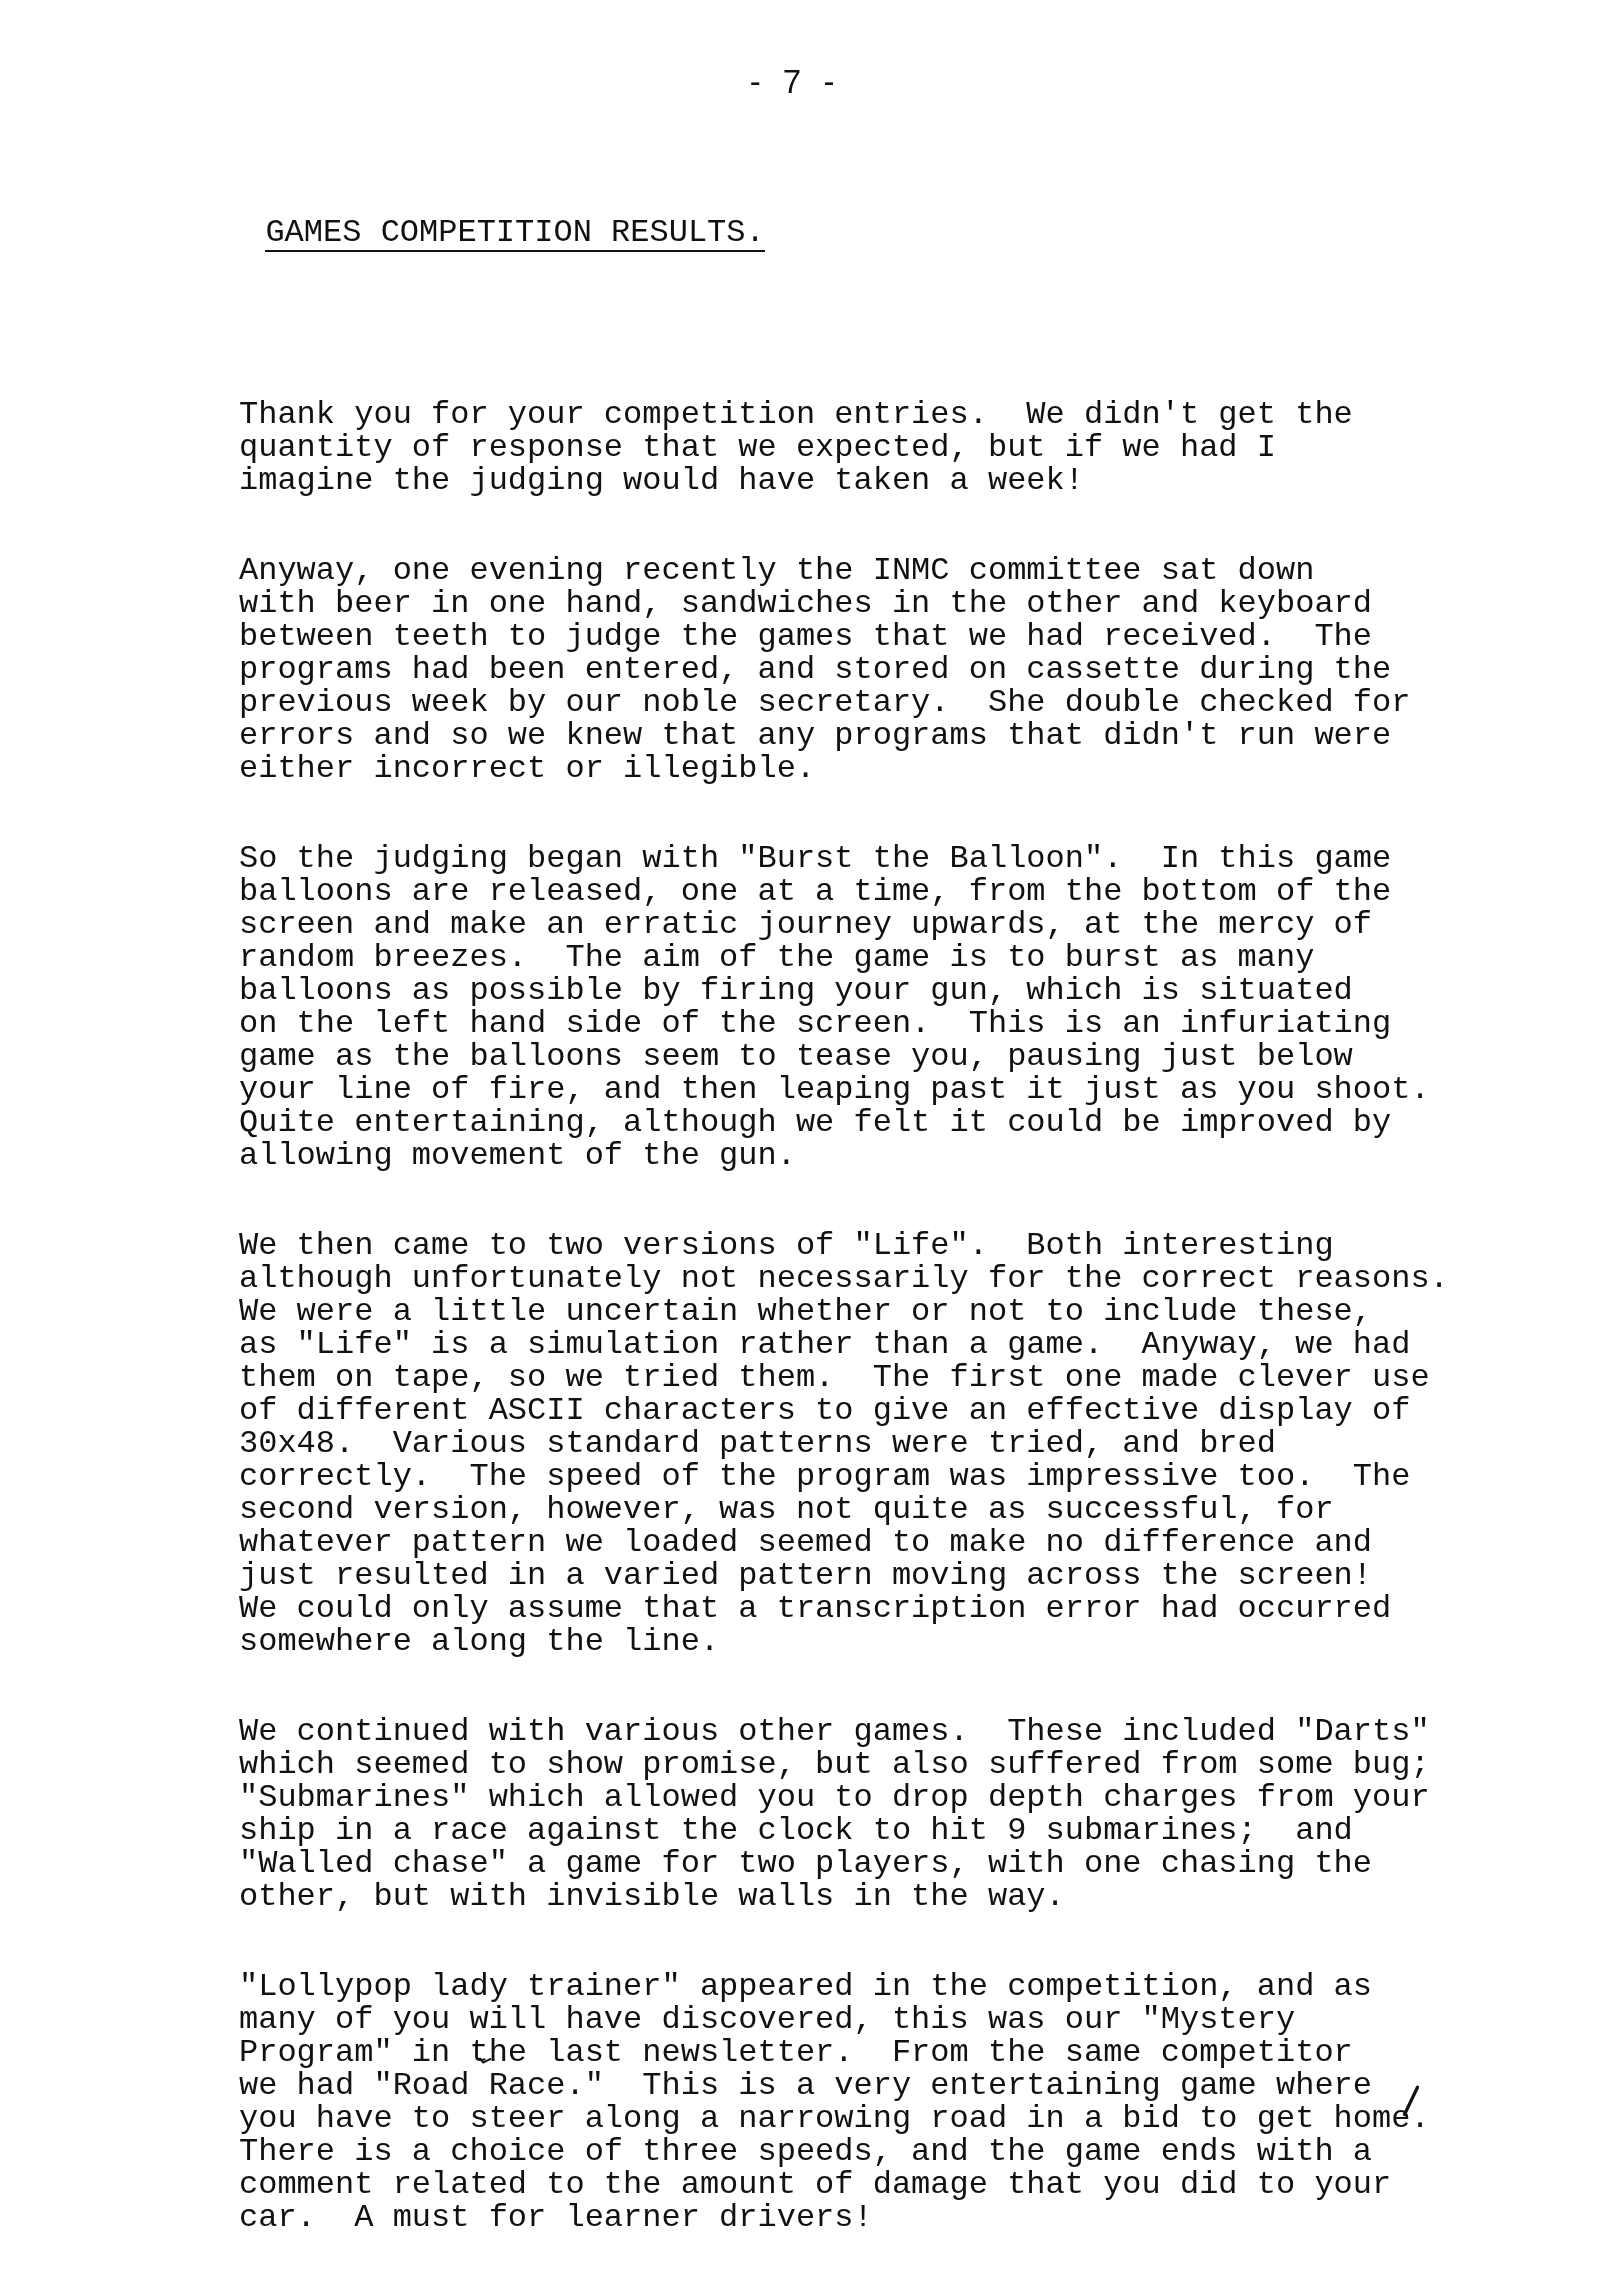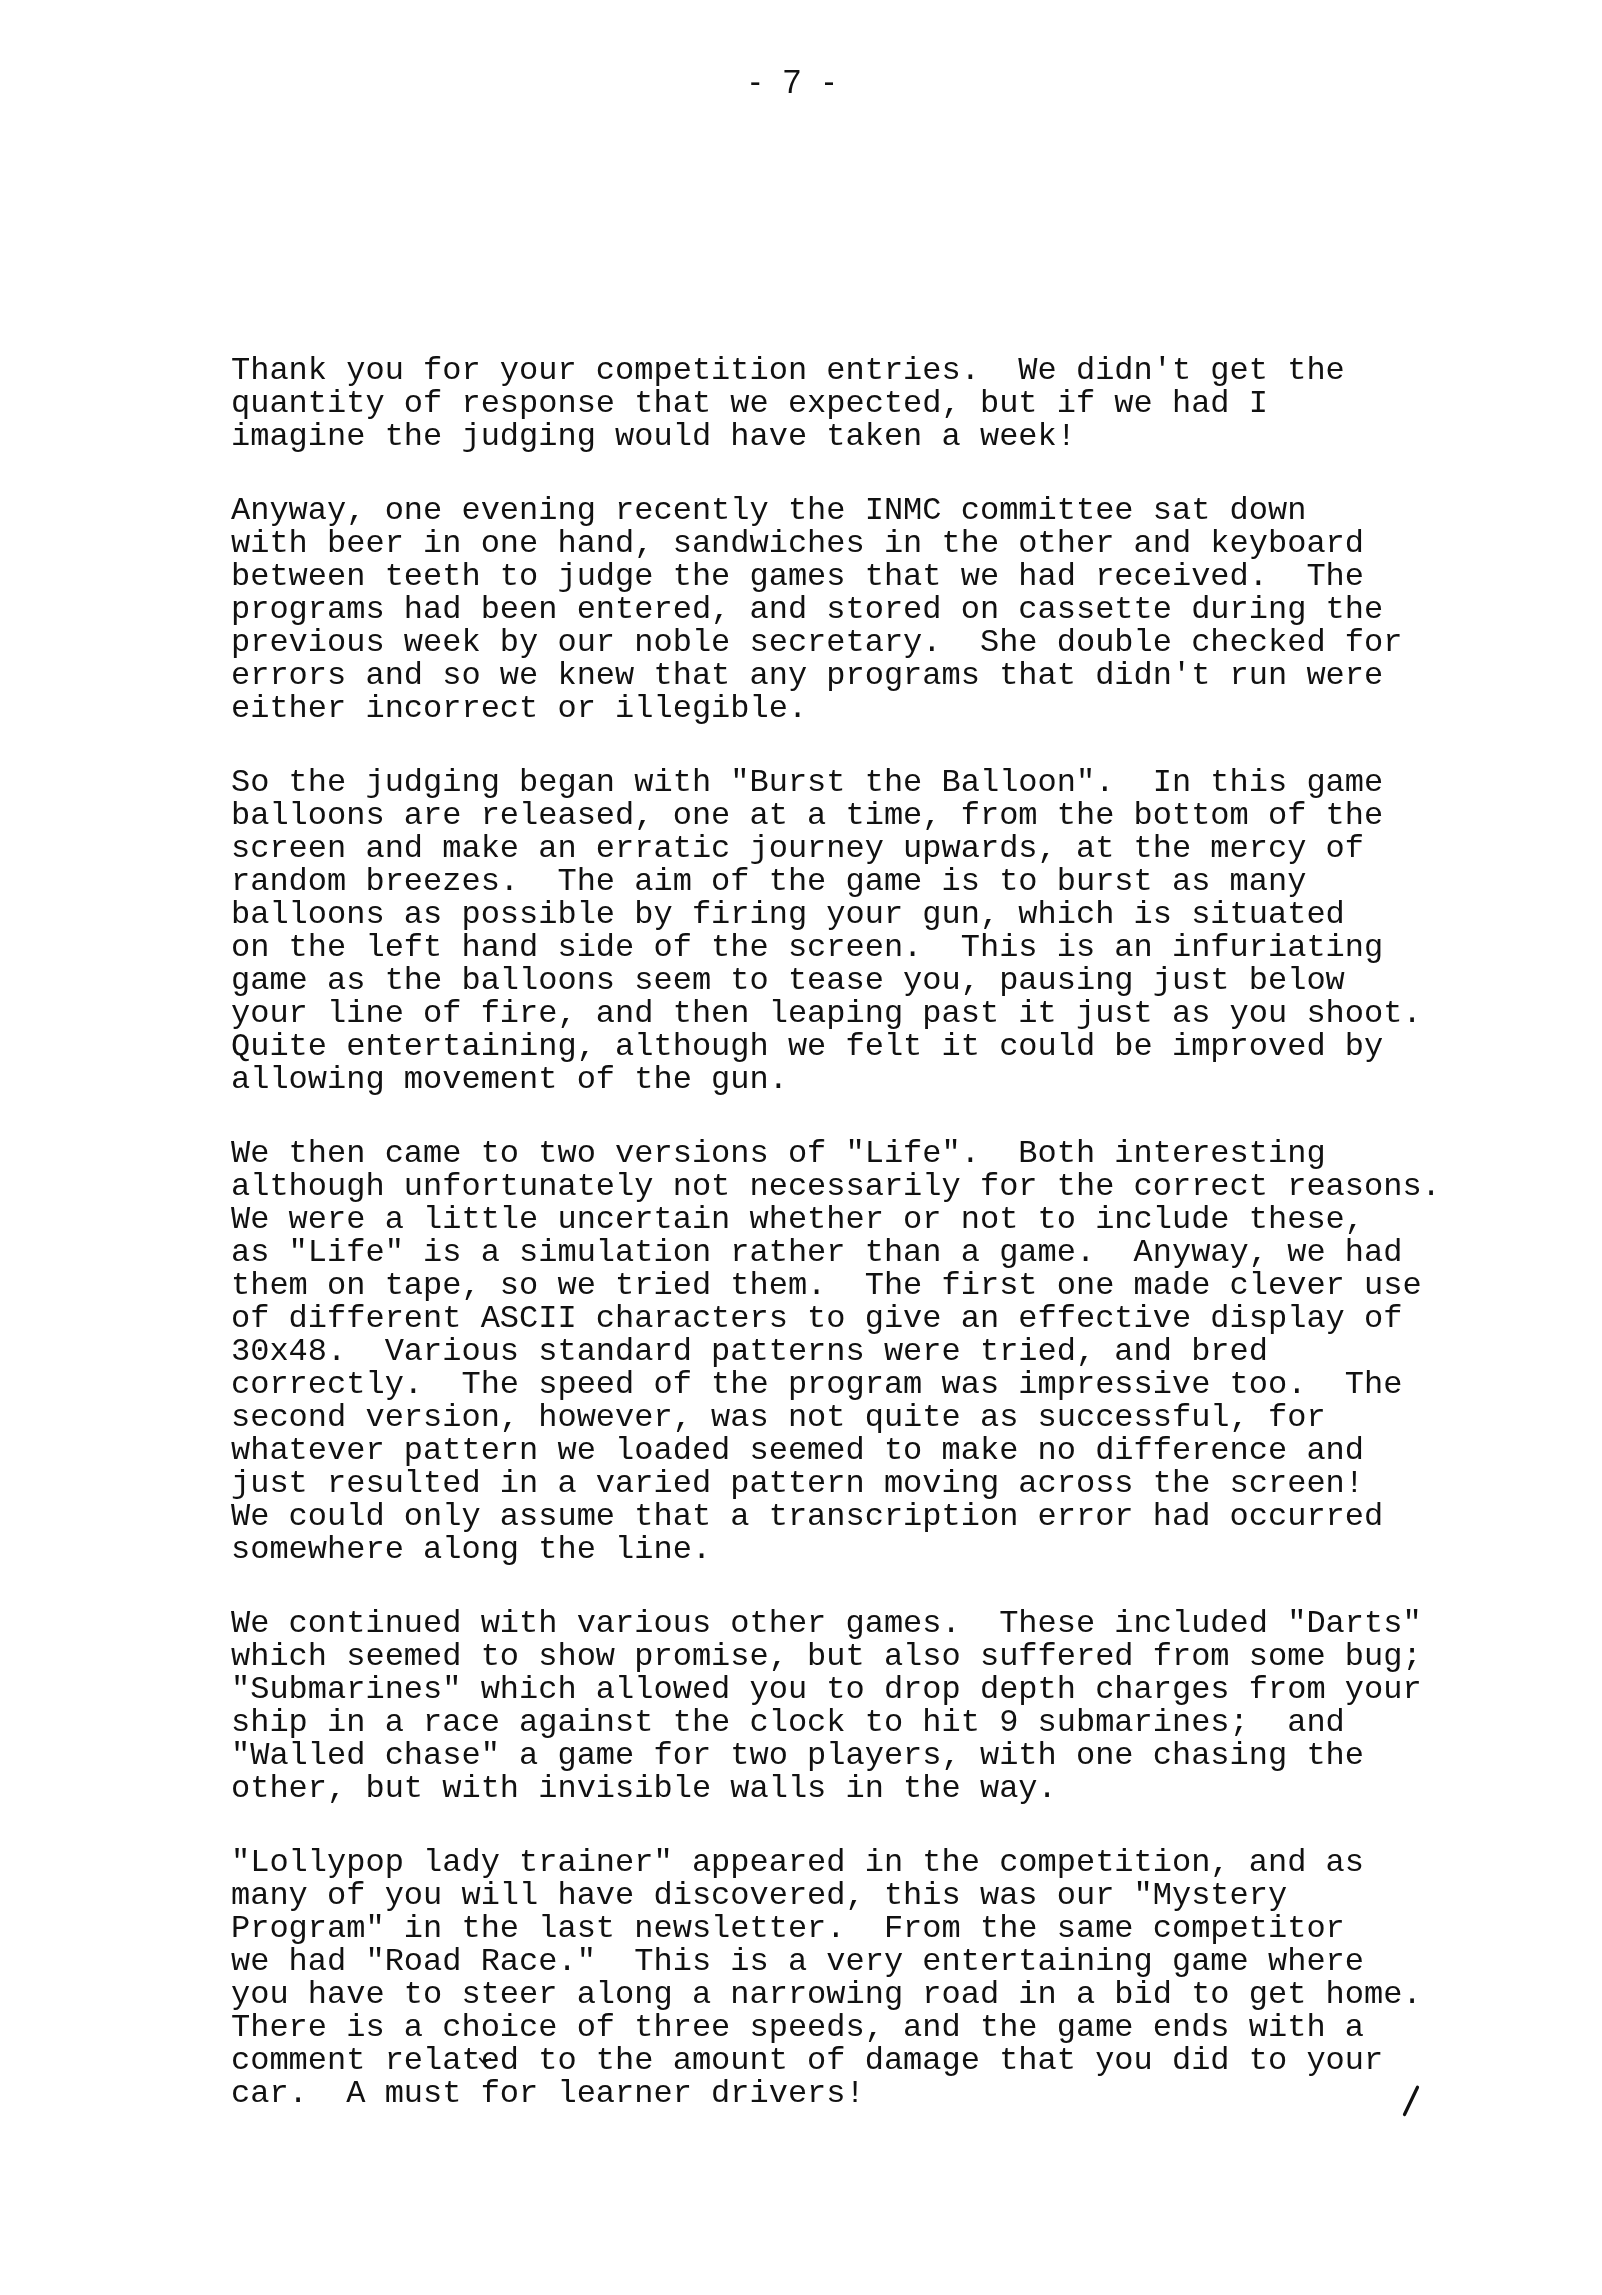--- a/index.html
+++ b/index.html
@@ -41,21 +41,21 @@
   .heading {
     display: inline-block;
     margin: 0;
     font-size: 32px;
     font-weight: normal;
     line-height: 33px;
     border-bottom: 2.6px solid #111;
     padding-bottom: 0.7px;
   }
   .paragraph {
-    margin: 4px;
+    margin: 12px;
   }
   .gap { height: 33px; }
   .gap-heading { height: 35px; }
   .line { display: block; height: 33px; }
   .slash-mark {
     position: absolute;
     left: 1398px;
     top: 2082px;
     width: 26px;
     height: 39px;
@@ -67,20 +67,21 @@
     width: 15.7px;
     height: 10.5px;
   }
 </style>
 </head>
 <body>
 
 <div class="page-number">- 7 -</div>
 
 <div class="content">
+  <h1 class="heading">GAMES COMPETITION RESULTS.</h1>
   <div class="gap-heading"></div>
   <div id="paragraphs"><div class="paragraph"><span class="line">Thank you for your competition entries.  We didn't get the</span><span class="line">quantity of response that we expected, but if we had I</span><span class="line">imagine the judging would have taken a week!</span></div><div class="gap"></div><div class="paragraph"><span class="line">Anyway, one evening recently the INMC committee sat down</span><span class="line">with beer in one hand, sandwiches in the other and keyboard</span><span class="line">between teeth to judge the games that we had received.  The</span><span class="line">programs had been entered, and stored on cassette during the</span><span class="line">previous week by our noble secretary.  She double checked for</span><span class="line">errors and so we knew that any programs that didn't run were</span><span class="line">either incorrect or illegible.</span></div><div class="gap"></div><div class="paragraph"><span class="line">So the judging began with "Burst the Balloon".  In this game</span><span class="line">balloons are released, one at a time, from the bottom of the</span><span class="line">screen and make an erratic journey upwards, at the mercy of</span><span class="line">random breezes.  The aim of the game is to burst as many</span><span class="line">balloons as possible by firing your gun, which is situated</span><span class="line">on the left hand side of the screen.  This is an infuriating</span><span class="line">game as the balloons seem to tease you, pausing just below</span><span class="line">your line of fire, and then leaping past it just as you shoot.</span><span class="line">Quite entertaining, although we felt it could be improved by</span><span class="line">allowing movement of the gun.</span></div><div class="gap"></div><div class="paragraph"><span class="line">We then came to two versions of "Life".  Both interesting</span><span class="line">although unfortunately not necessarily for the correct reasons.</span><span class="line">We were a little uncertain whether or not to include these,</span><span class="line">as "Life" is a simulation rather than a game.  Anyway, we had</span><span class="line">them on tape, so we tried them.  The first one made clever use</span><span class="line">of different ASCII characters to give an effective display of</span><span class="line">30x48.  Various standard patterns were tried, and bred</span><span class="line">correctly.  The speed of the program was impressive too.  The</span><span class="line">second version, however, was not quite as successful, for</span><span class="line">whatever pattern we loaded seemed to make no difference and</span><span class="line">just resulted in a varied pattern moving across the screen!</span><span class="line">We could only assume that a transcription error had occurred</span><span class="line">somewhere along the line.</span></div><div class="gap"></div><div class="paragraph"><span class="line">We continued with various other games.  These included "Darts"</span><span class="line">which seemed to show promise, but also suffered from some bug;</span><span class="line">"Submarines" which allowed you to drop depth charges from your</span><span class="line">ship in a race against the clock to hit 9 submarines;  and</span><span class="line">"Walled chase" a game for two players, with one chasing the</span><span class="line">other, but with invisible walls in the way.</span></div><div class="gap"></div><div class="paragraph"><span class="line">"Lollypop lady trainer" appeared in the competition, and as</span><span class="line">many of you will have discovered, this was our "Mystery</span><span class="line">Program" in the last newsletter.  From the same competitor</span><span class="line">we had "Road Race."  This is a very entertaining game where</span><span class="line">you have to steer along a narrowing road in a bid to get home.</span><span class="line">There is a choice of three speeds, and the game ends with a</span><span class="line">comment related to the amount of damage that you did to your</span><span class="line">car.  A must for learner drivers!</span></div></div>
 </div>
 
 <svg class="slash-mark" viewBox="0 0 40 60">
   <line x1="30" y1="8" x2="10" y2="50" stroke="#111" stroke-width="5" stroke-linecap="round"></line>
 </svg>
 
 <svg class="scan-artifact" viewBox="0 0 24 16">
   <path d="M2 3 L8 10 L20 4" stroke="#111" stroke-width="3" fill="none"></path>

